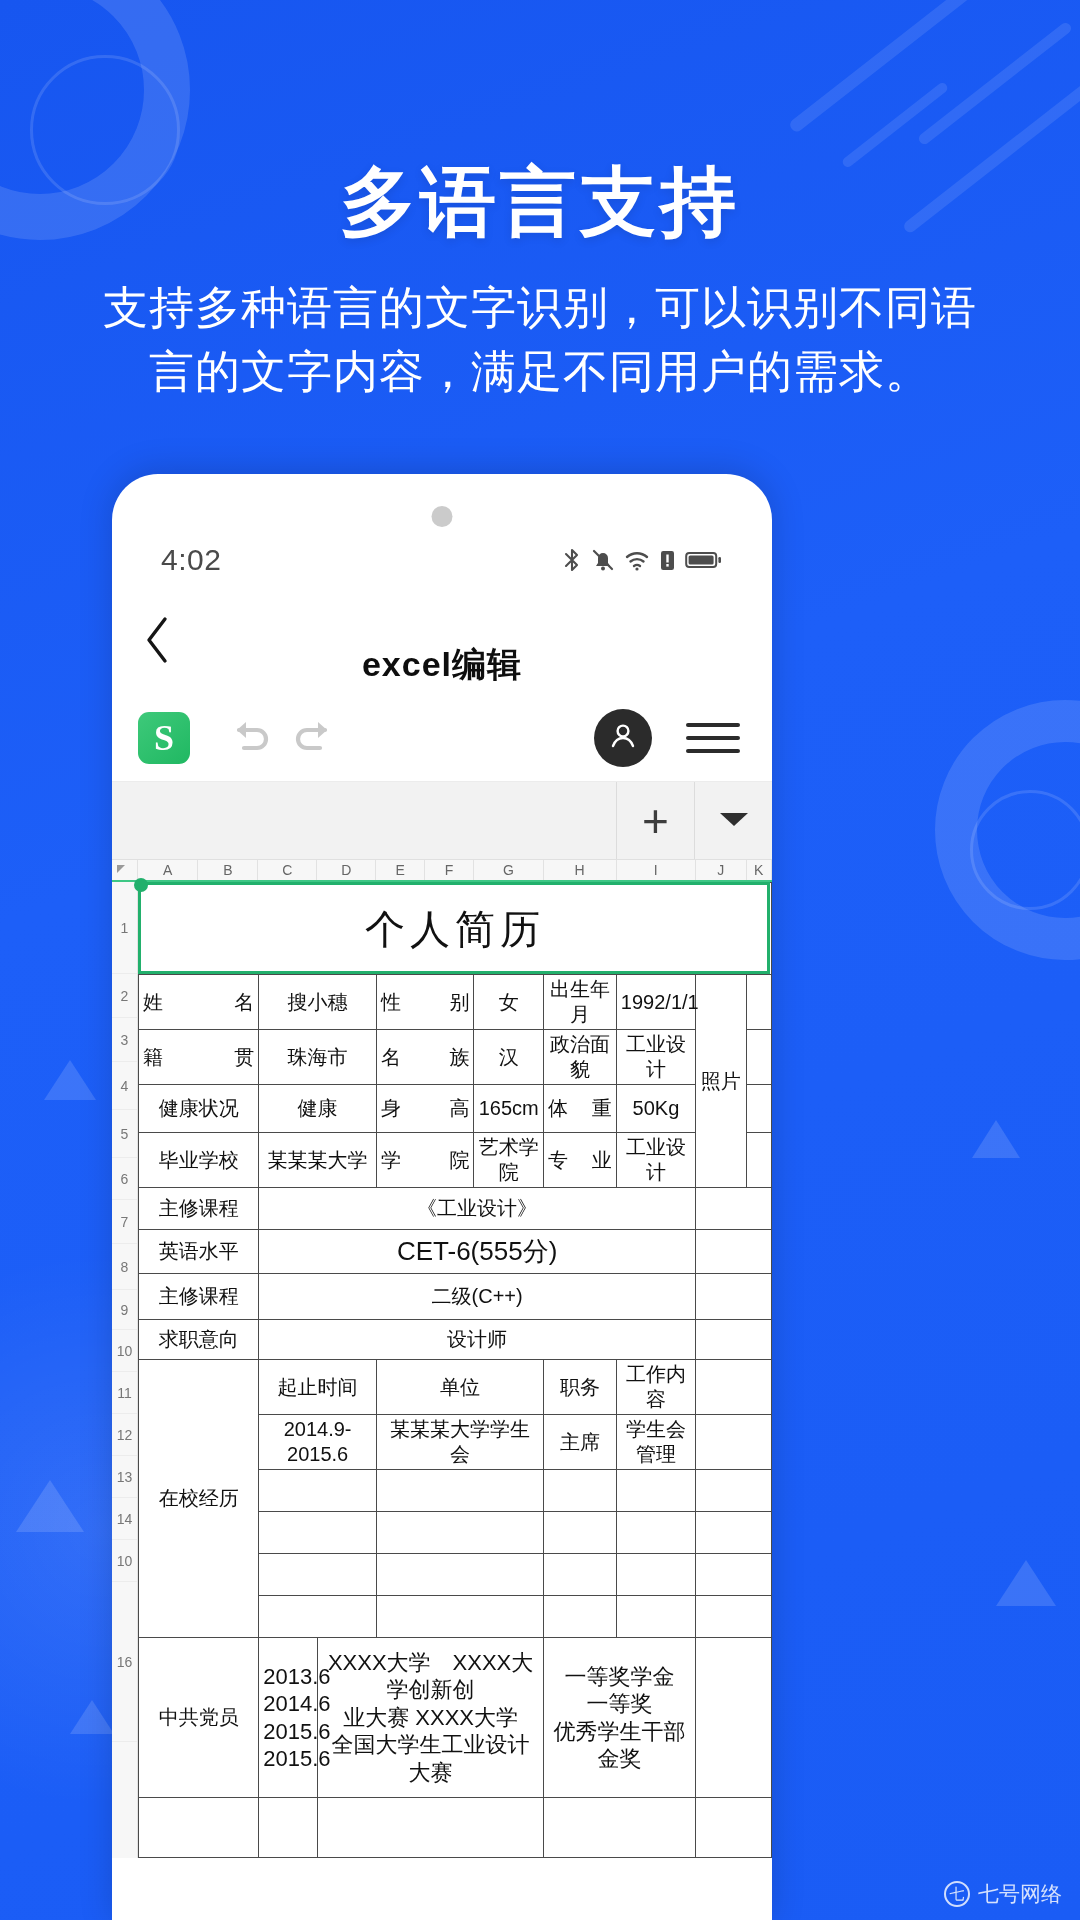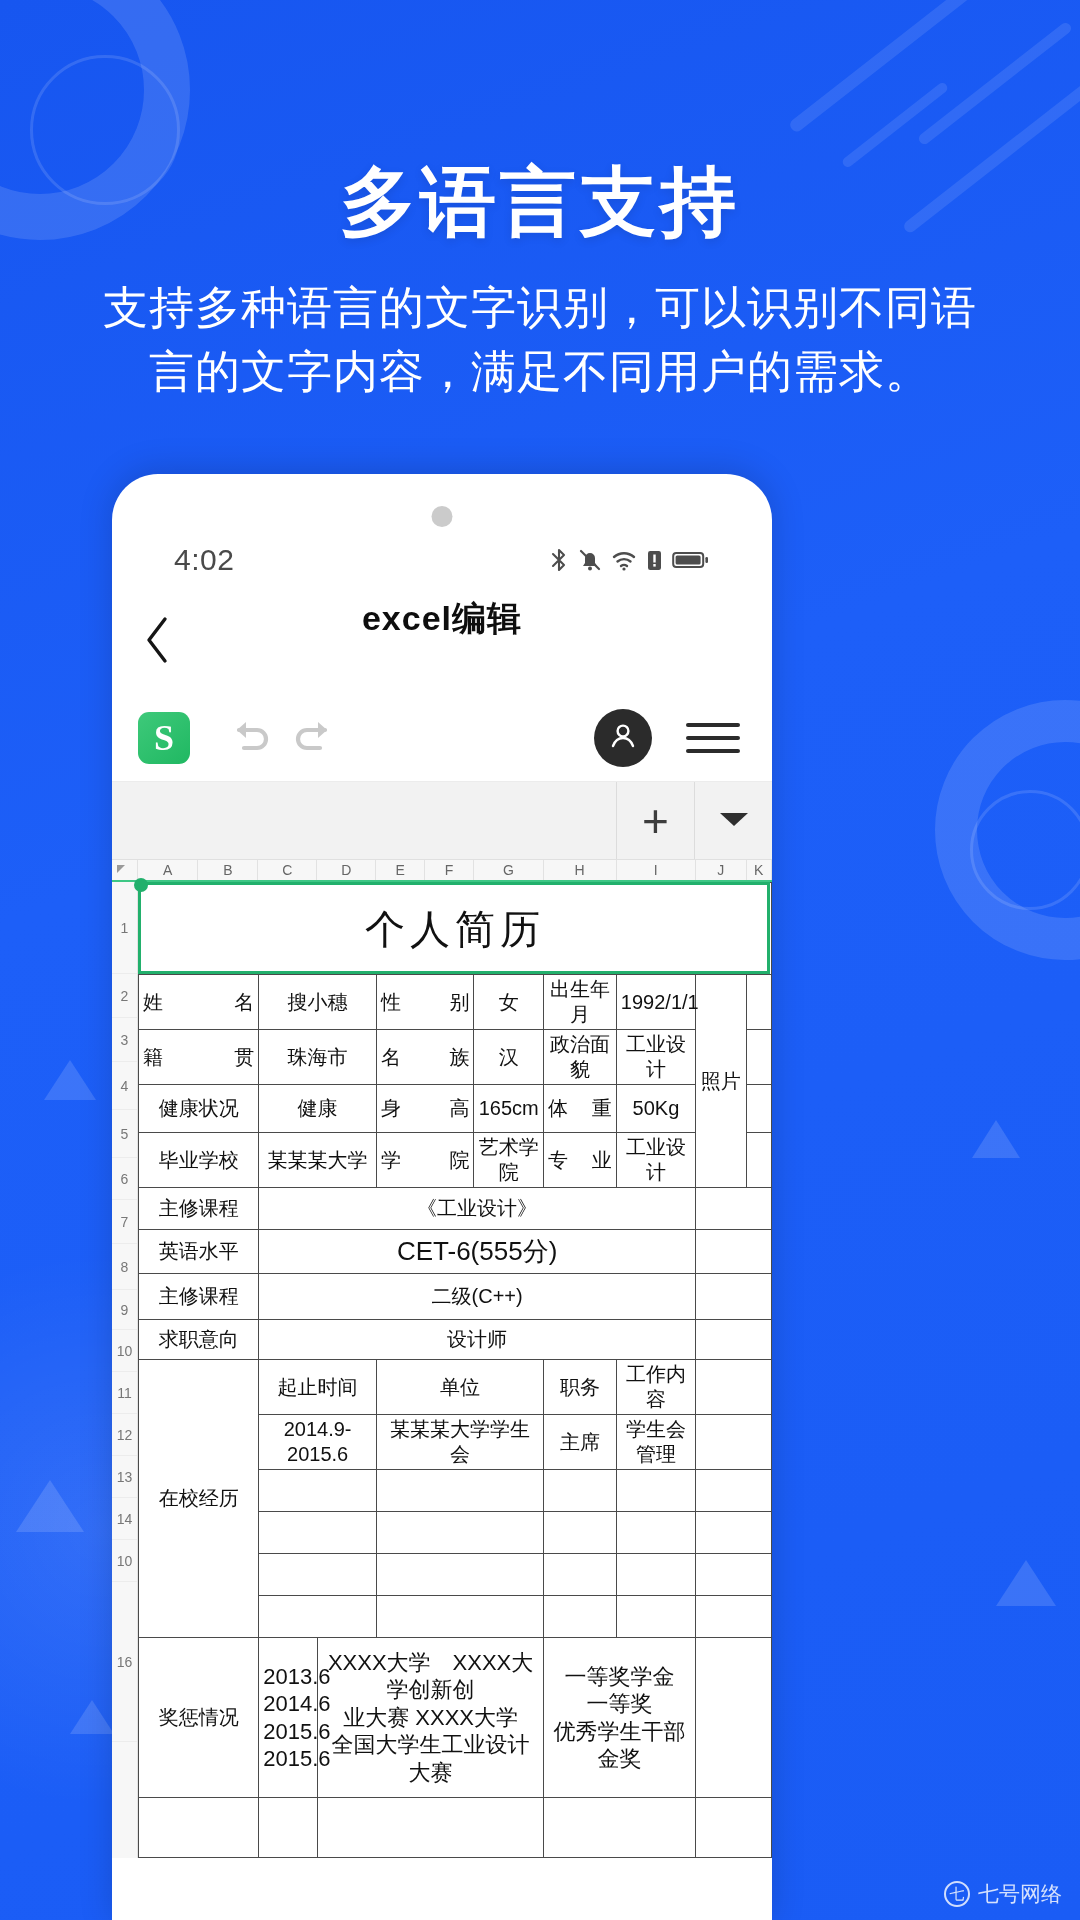--- a/index.html
+++ b/index.html
@@ -63,30 +63,30 @@
   }
   .camera-dot {
     position: absolute; top: 32px; left: 50%; transform: translateX(-50%);
     width: 21px; height: 21px; border-radius: 50%; background: #cbcbcb;
   }
 
   
   .statusbar {
     position: absolute; top: 62px; left: 0; width: 100%;
     height: 48px; display: flex; align-items: center;
-    justify-content: space-between; padding: 0 62px;
+    justify-content: space-between; padding: 0 49px;
   }
   .clock { font-size: 30px; color: #4a4a4a; font-weight: 500; letter-spacing: .5px; }
   .status-icons { display: flex; align-items: center; gap: 9px; }
   .status-icons svg { display: block; }
 
   
   .navbar {
     position: absolute; top: 122px; left: 0; width: 100%; height: 92px;
-    display: flex; align-items: flex-start;
+    display: flex; align-items: flex-end;
   }
   .back-btn {
     width: 92px; height: 92px; display: flex; align-items: center; justify-content: center;
   }
   .nav-title {
     position: absolute; left: 0; width: 100%; text-align: center;
     font-size: 34px; font-weight: bold; color: #0e0e0e; letter-spacing: 1px;
   }
 
   
@@ -464,21 +464,21 @@
               <td colspan="2"></td>
             </tr>
             <tr style="height:42px">
               <td colspan="2"></td>
               <td colspan="3"></td>
               <td></td>
               <td></td>
               <td colspan="2"></td>
             </tr>
             <tr style="height:160px">
-              <td colspan="2">奖惩情况</td>
+              <td colspan="2">中共党员</td>
               <td class="tl" style="white-space:pre-line;">2013.6
 2014.6
 2015.6
 2015.6</td>
               <td class="tl" colspan="4" style="white-space:pre-line;">XXXX大学　XXXX大学创新创
 业大赛 XXXX大学
 全国大学生工业设计大赛</td>
               <td class="tl" colspan="2" style="white-space:pre-line;">一等奖学金
 一等奖
 优秀学生干部

